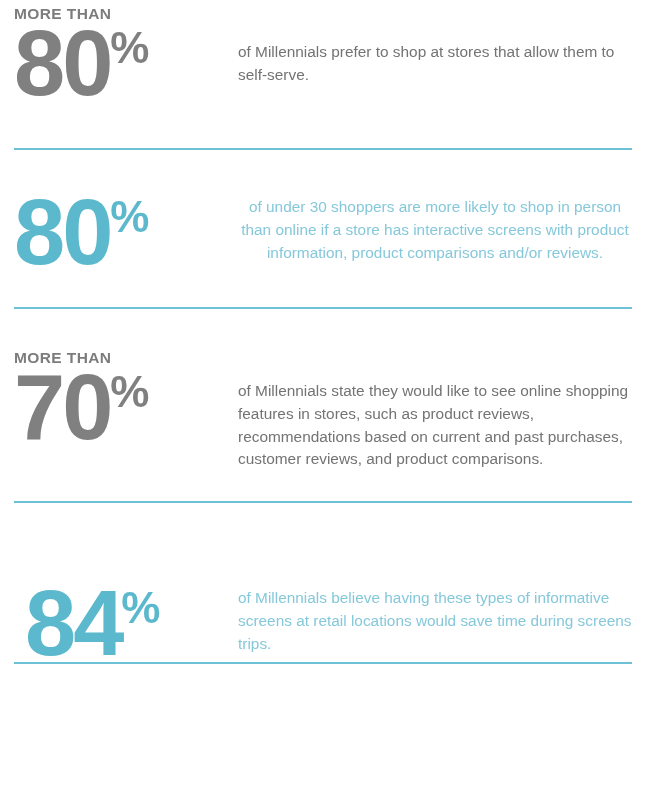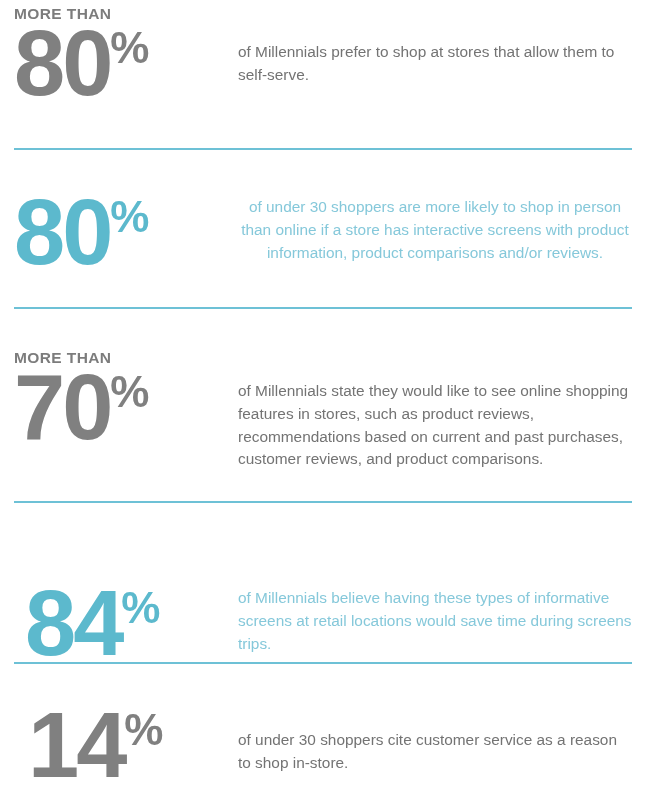--- a/index.html
+++ b/index.html
@@ -170,22 +170,14 @@
     <div class="stat-inner">
       <div class="stat-figure">
         <div class="bignum"><span>84</span><span class="pct">%</span></div>
       </div>
       <div class="stat-copy">of Millennials believe having these types of informative screens at retail locations would save time during screens trips.</div>
     </div>
   </div>
 
   <div class="divider" id="divider-4"></div>
 
-  <div class="stat-block" id="block-5">
-    <div class="stat-inner">
-      <div class="stat-figure">
-        <div class="bignum"><span>14</span><span class="pct">%</span></div>
-      </div>
-      <div class="stat-copy">of under 30 shoppers cite customer service as a reason to shop in-store.</div>
-    </div>
-  </div>
 
 </div>
 
 </body></html>

